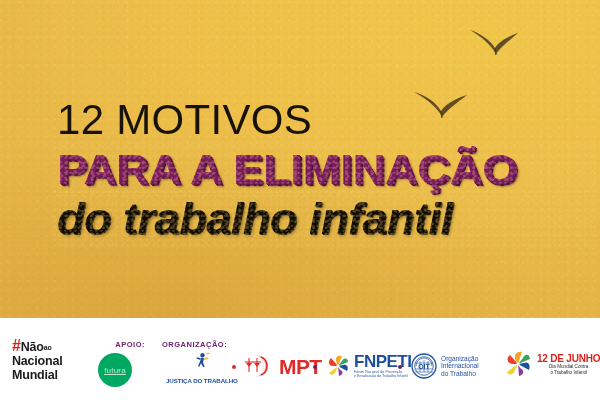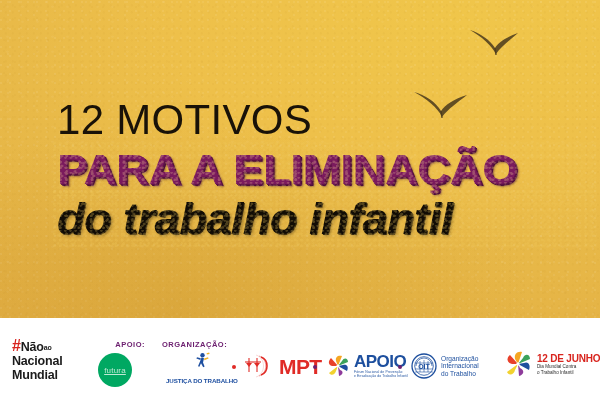--- a/index.html
+++ b/index.html
@@ -206,21 +206,21 @@
   }
 
   
   .oit-logo { left: 411px; top: 353px; display: flex; align-items: center; gap: 4px; }
   .oit-text {
     font-size: 6.6px; color: #1d4f9e; line-height: 7.6px; font-weight: 400;
     white-space: nowrap;
   }
 
   
-  .junho-logo { left: 503px; top: 350px; display: flex; align-items: center; gap: 4px; }
+  .junho-logo { left: 503px; top: 350px; display: flex; align-items: center; gap: 4px; text-align: center; }
   .junho-title {
     font-size: 10px; font-weight: 700; color: #d8241e;
     letter-spacing: -0.2px; line-height: 11px; white-space: nowrap;
   }
   .junho-sub {
     font-size: 4.6px; color: #2b2b2b; line-height: 5.6px;
     white-space: nowrap;
   }
 </style>
 </head>
@@ -313,21 +313,21 @@
     <svg width="26" height="24" viewBox="0 0 26 24">
       <path d="M13 12 L6 4 C3 7 3 11 7 12 Z" fill="#e8402a"></path>
       <path d="M13 12 L17 2 C13 1 10 3 11 7 Z" fill="#f5a623"></path>
       <path d="M13 12 L23 8 C23 4 19 3 17 7 Z" fill="#3ba25b"></path>
       <path d="M13 12 L22 17 C24 13 22 10 18 11 Z" fill="#1d4f9e"></path>
       <path d="M13 12 L14 22 C18 21 19 17 15 16 Z" fill="#8e3b9b"></path>
       <path d="M13 12 L4 19 C6 22 10 21 11 17 Z" fill="#f2d230"></path>
       <circle cx="13" cy="12" r="1.6" fill="#ffffff"></circle>
     </svg>
     <div>
-      <div class="fnpeti-text">APOIO</div>
+      <div class="fnpeti-text">FNPETI</div>
       <div class="fnpeti-sub">Fórum Nacional de Prevenção</div>
       <div class="fnpeti-sub">e Erradicação do Trabalho Infantil</div>
     </div>
   </div>
 
   <div class="dot-sep" style="left:398px; top:365px; background:#6d2070;"></div>
 
   <div class="logo-block oit-logo">
     <svg width="26" height="26" viewBox="0 0 26 26">
       <circle cx="13" cy="13" r="12" fill="none" stroke="#1d4f9e" stroke-width="1.3"></circle>

